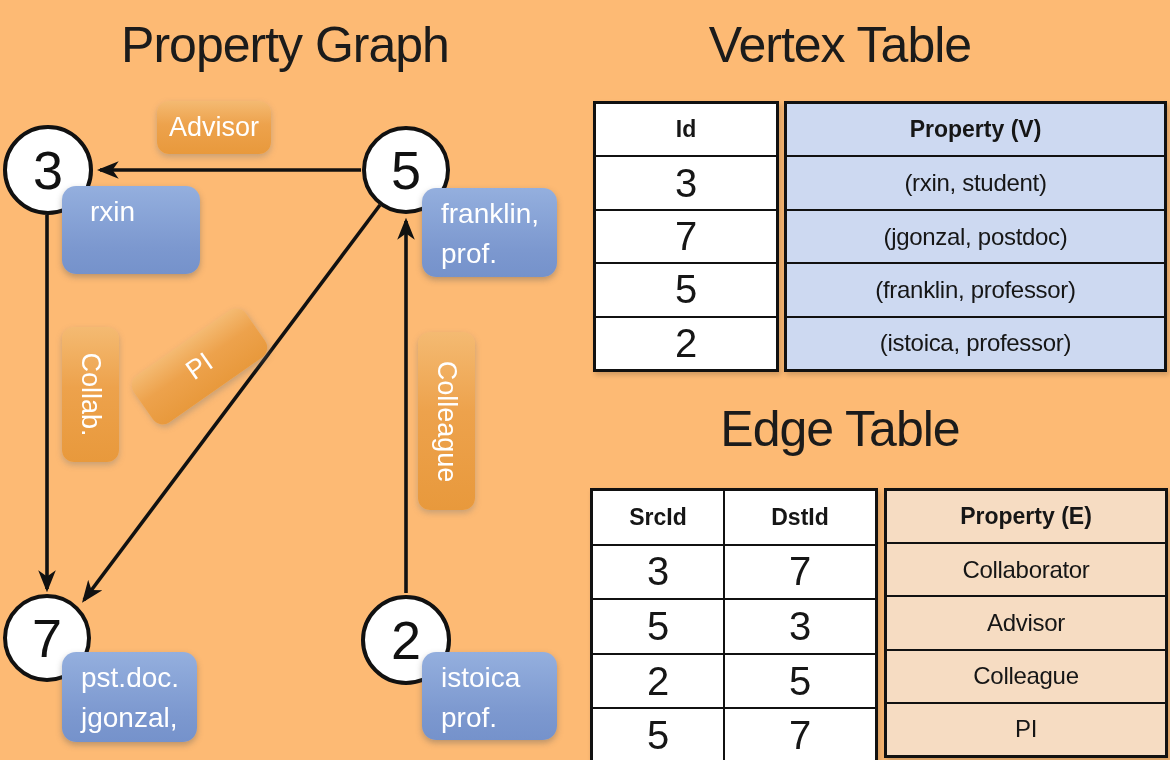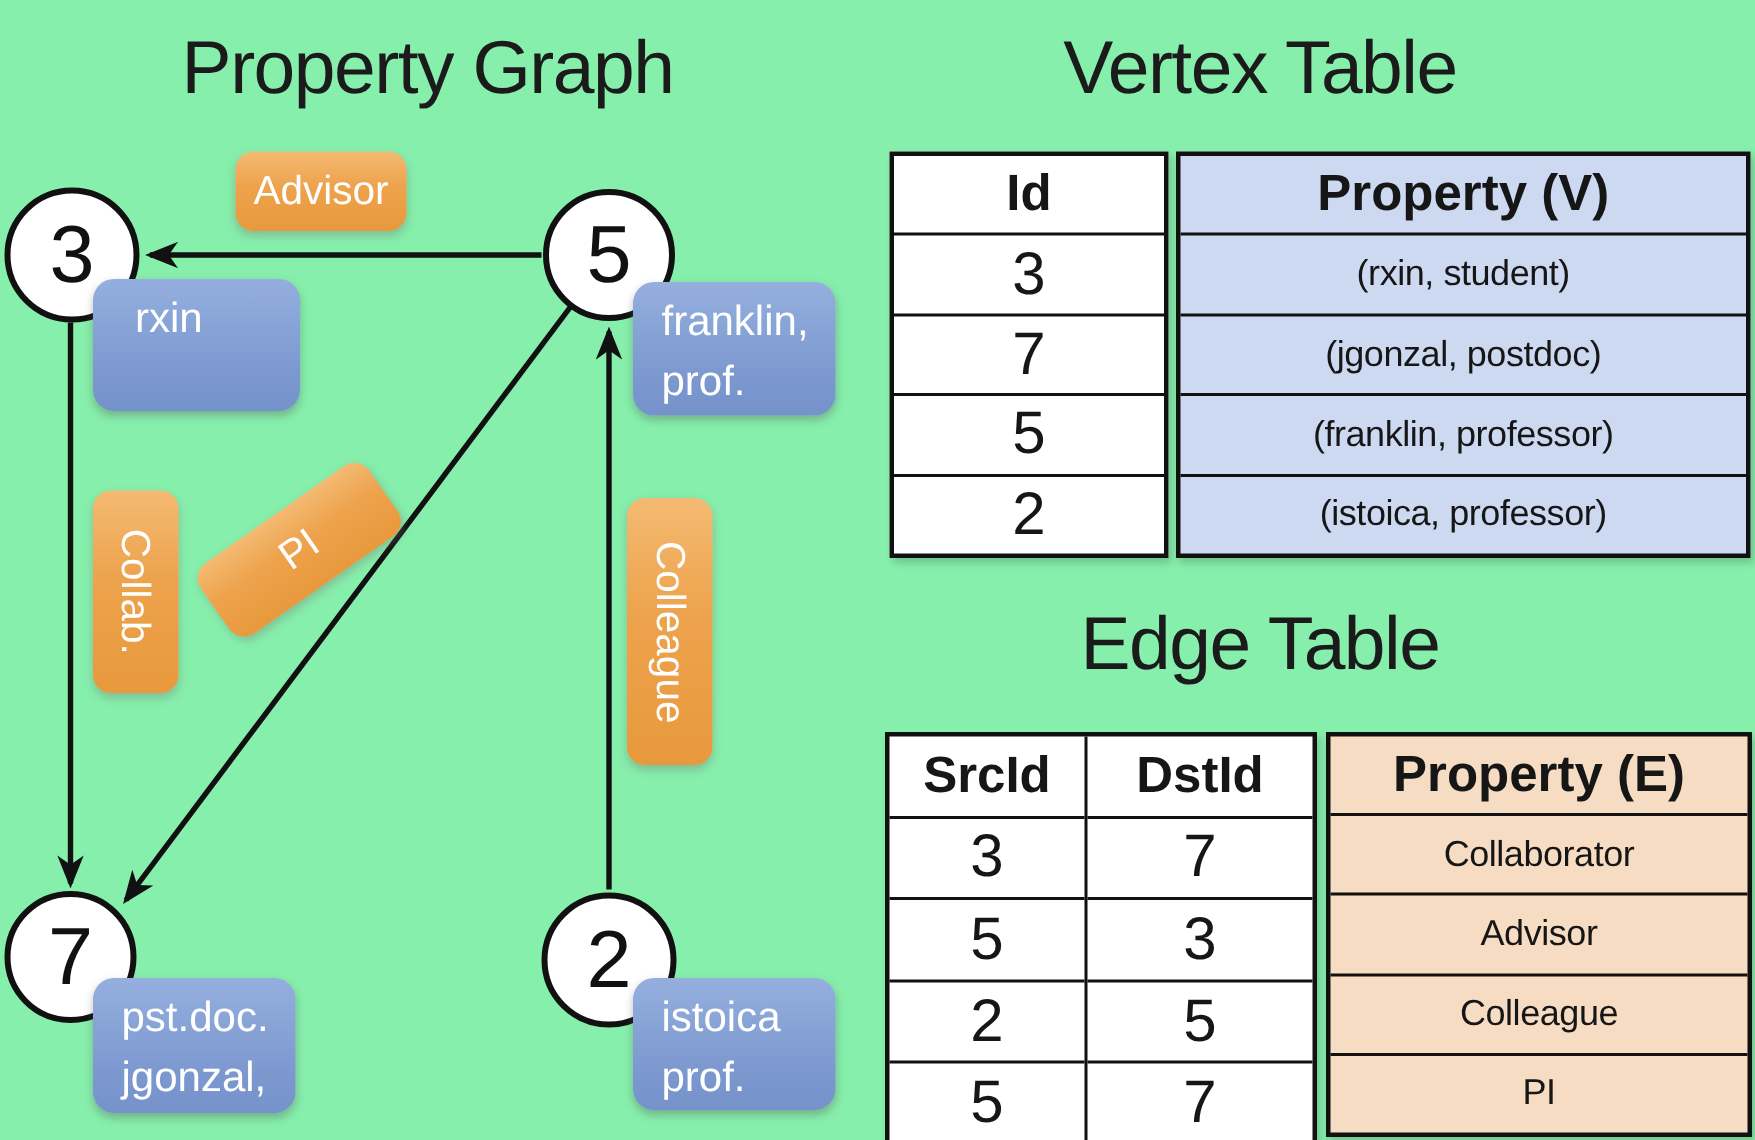--- a/index.html
+++ b/index.html
@@ -1,20 +1,20 @@
 <!DOCTYPE html>
 <html><head>
 <meta charset="utf-8">
 <style>
   html,body { margin:0; padding:0; background:#ffffff; }
   * { box-sizing:border-box; }
   #stage {
     position:relative; width:1170px; height:760px; overflow:hidden;
     font-family:"Liberation Sans","DejaVu Sans",sans-serif; color:#161616;
-    background:#86efac;
+    background:#fdba74;
   }
 
   
   .big-title {
     position:absolute; text-align:center;
     font-size:50px; font-weight:300; letter-spacing:-1px; color:#1b1b1b;
     white-space:nowrap;
   }
 
   
@@ -48,21 +48,21 @@
     position:absolute; border:3px solid #111; background:#fff;
     display:flex; box-shadow:2px 3px 5px rgba(0,0,0,.18);
   }
   .tcol { flex:1; display:flex; flex-direction:column; }
   .tcol + .tcol { border-left:2.5px solid #111; }
   .cell {
     flex:1; display:flex; align-items:center; justify-content:center;
     border-top:2.5px solid #111; white-space:nowrap;
   }
   .tcol .cell:first-child { border-top:none; }
-  .cell.head { font-weight:700; font-size:34px; }
+  .cell.head { font-weight:700; font-size:23px; }
   .cell.num  { font-size:40px; font-weight:300; }
   .cell.txt  { font-size:24px; font-weight:400; letter-spacing:-0.3px; }
   .fill-blue   { background:#cdd9f1; }
   .fill-orange { background:#f6dcc2; }
 </style>
 </head>
 <body>
 
 <div id="stage">
 

